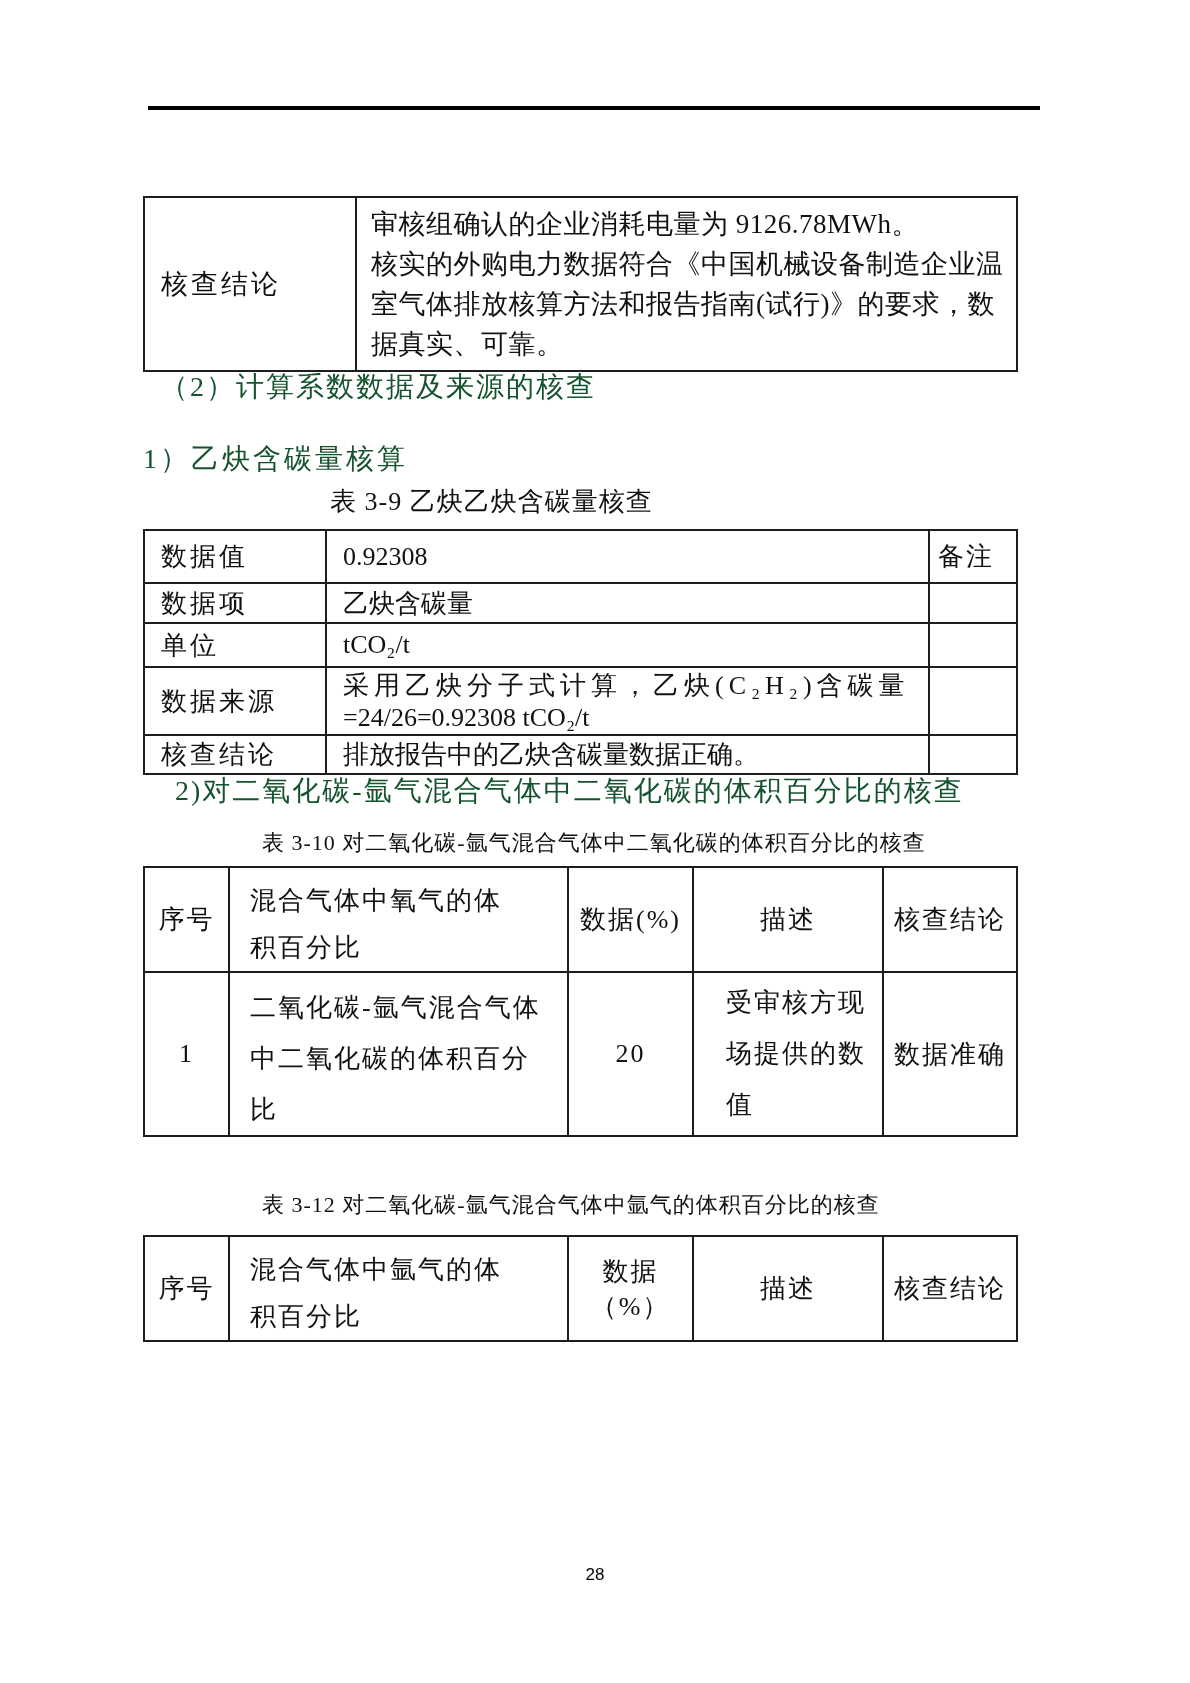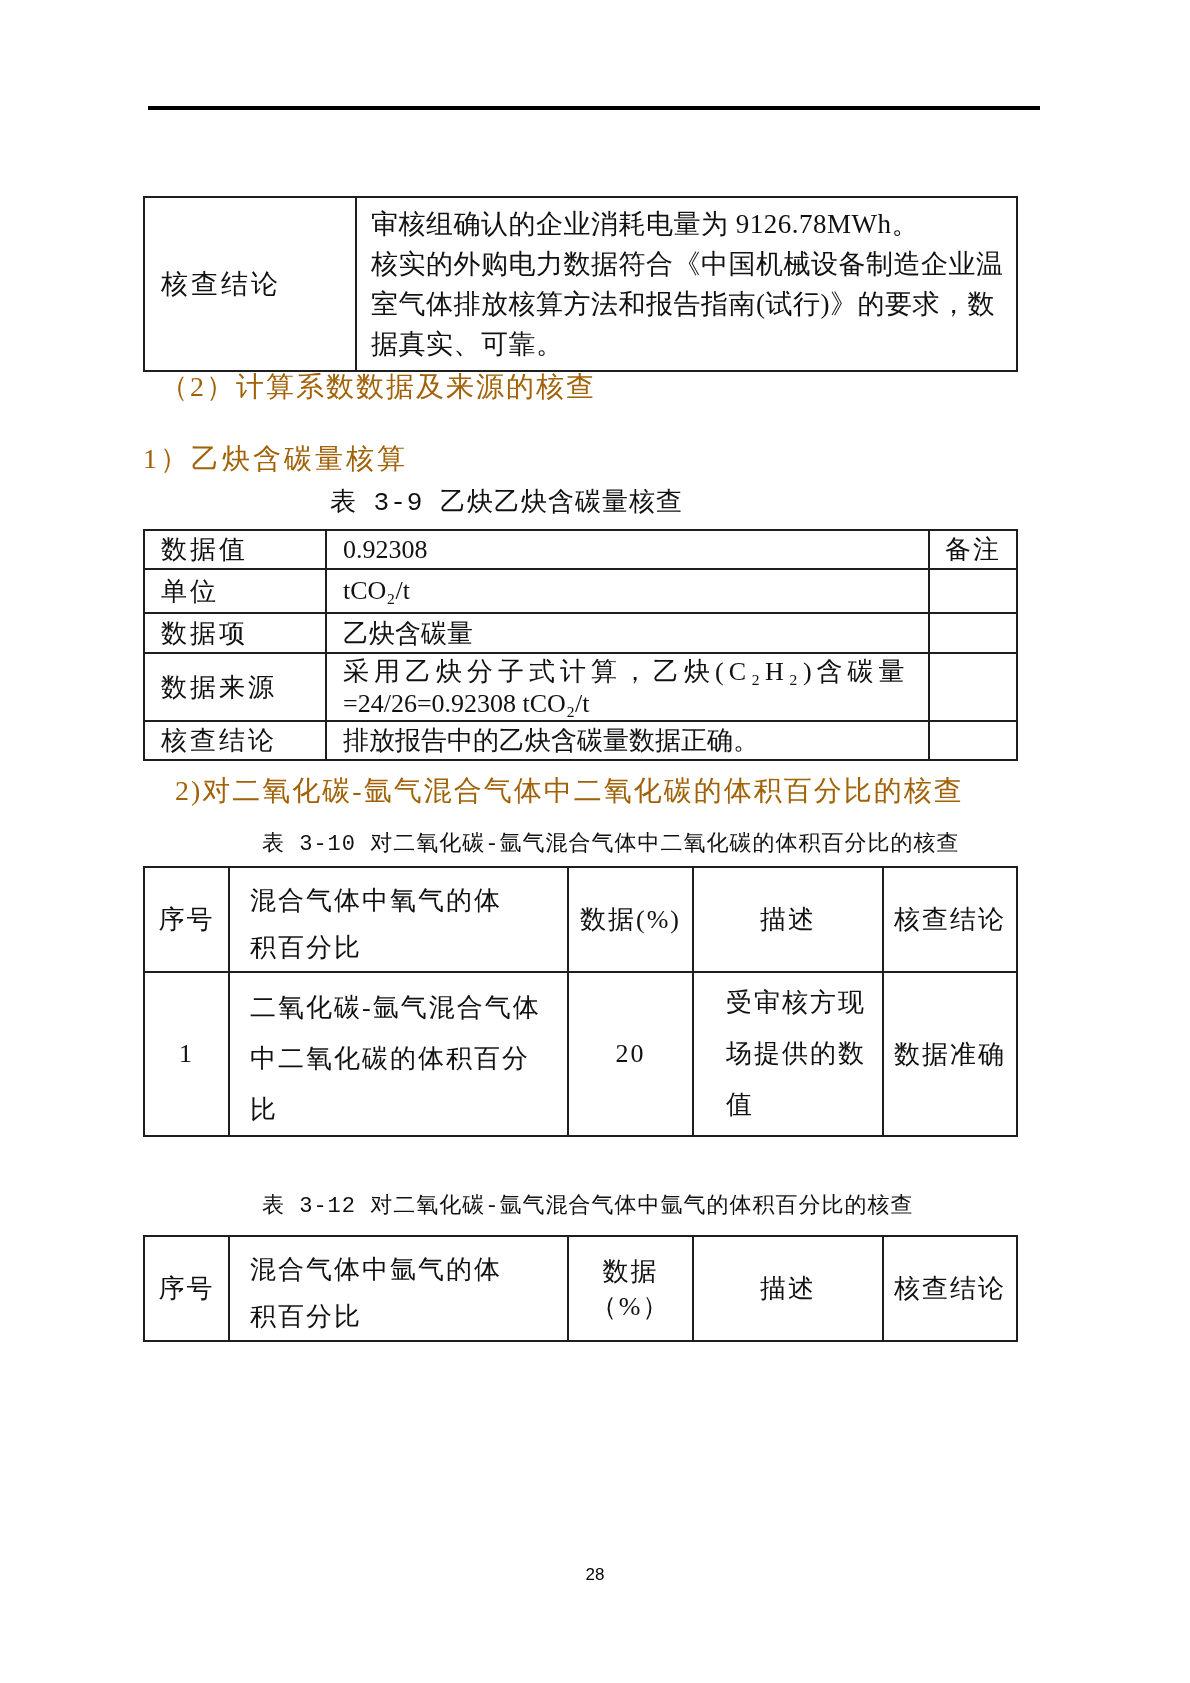--- a/index.html
+++ b/index.html
@@ -15,41 +15,41 @@
   
   .t-top { left:143px; top:196px; width:873px; }
   .t-top td.lbl { padding-left:16px; letter-spacing:3px; font-size:27px; }
   .t-top td.val { padding:6px 8px 6px 14px; }
   .t-top .tline { line-height:40px; white-space:nowrap; letter-spacing:0.5px; font-size:27px; }
 
   
   .t39 { left:143px; top:529px; width:873px; }
   .t39 td.lbl  { padding-left:16px; letter-spacing:3px; }
   .t39 td.val  { padding-left:16px; }
-  .t39 td.note { text-align:center; letter-spacing:2px; padding:0; }
+  .t39 td.note { text-align:left; letter-spacing:2px; padding:8px; }
   .t39 .vline1 { letter-spacing:5px; line-height:33px; white-space:nowrap; }
   .t39 .vline2 { line-height:31px; white-space:nowrap; }
 
   
   .t310, .t312 { left:143px; width:873px; }
   .t310 { top:866px; }
   .t312 { top:1235px; }
   .t310 td.ctr, .t312 td.ctr { text-align:center; letter-spacing:2px; }
   .t310 td.item, .t312 td.item { vertical-align:top; padding:9px 4px 0 20px; }
   .t310 td.descc { vertical-align:top; padding:4px 4px 0 32px; }
   .hrow .ln { line-height:47px; white-space:nowrap; letter-spacing:2px; }
   .drow .ln { line-height:51px; white-space:nowrap; letter-spacing:2px; }
 
   
-  .heading { position:absolute; white-space:nowrap; color:#a16207; }
+  .heading { position:absolute; white-space:nowrap; color:#14532d; }
   .h-sec  { left:160px; top:368px; font-size:28px; letter-spacing:2px; }
   .h-sub1 { left:143px; top:440px; font-size:28px; letter-spacing:3px; }
   .h-sub2 { left:175px; top:772px; font-size:28px; letter-spacing:2px; }
   .h-sub3 { left:175px; top:1141px; font-size:28px; letter-spacing:2px; }
-  .caption { position:absolute; white-space:nowrap; color:#111;font-family:Liberation Mono, monospace; }
+  .caption { position:absolute; white-space:nowrap; color:#111; }
   .cap39  { left:330px; top:484px; font-size:26px; letter-spacing:1px; }
   .cap310 { left:262px; top:828px; font-size:22px; letter-spacing:1px; }
   .cap312 { left:262px; top:1190px; font-size:22px; letter-spacing:1px; }
 
   .pagenum {
     position:absolute; left:0; top:1565px; width:100%; text-align:center;
     font-family:"Liberation Sans", sans-serif; font-size:17px; color:#000;
   }
 </style>
 </head>
@@ -86,28 +86,28 @@
         <col style="width:182px">
         <col style="width:603px">
         <col style="width:88px">
       </colgroup>
     <tbody>
         <tr style="height:24px">
       <td class="lbl">数据值</td>
       <td class="val">0.92308</td>
       <td class="note">备注</td>
     </tr>
+    <tr style="height:40px">
+      <td class="lbl">数据项</td>
+      <td class="val">乙炔含碳量</td>
+      <td class="note"></td>
+    </tr>
     <tr style="height:44px">
       <td class="lbl">单位</td>
       <td class="val">tCO₂/t</td>
-      <td class="note"></td>
-    </tr>
-    <tr style="height:40px">
-      <td class="lbl">数据项</td>
-      <td class="val">乙炔含碳量</td>
       <td class="note"></td>
     </tr>
     <tr style="height:66px">
       <td class="lbl">数据来源</td>
       <td class="val">
         <div class="vline1">采用乙炔分子式计算，乙炔(C₂H₂)含碳量</div>
         <div class="vline2">=24/26=0.92308 tCO₂/t</div>
       </td>
       <td class="note"></td>
     </tr>

